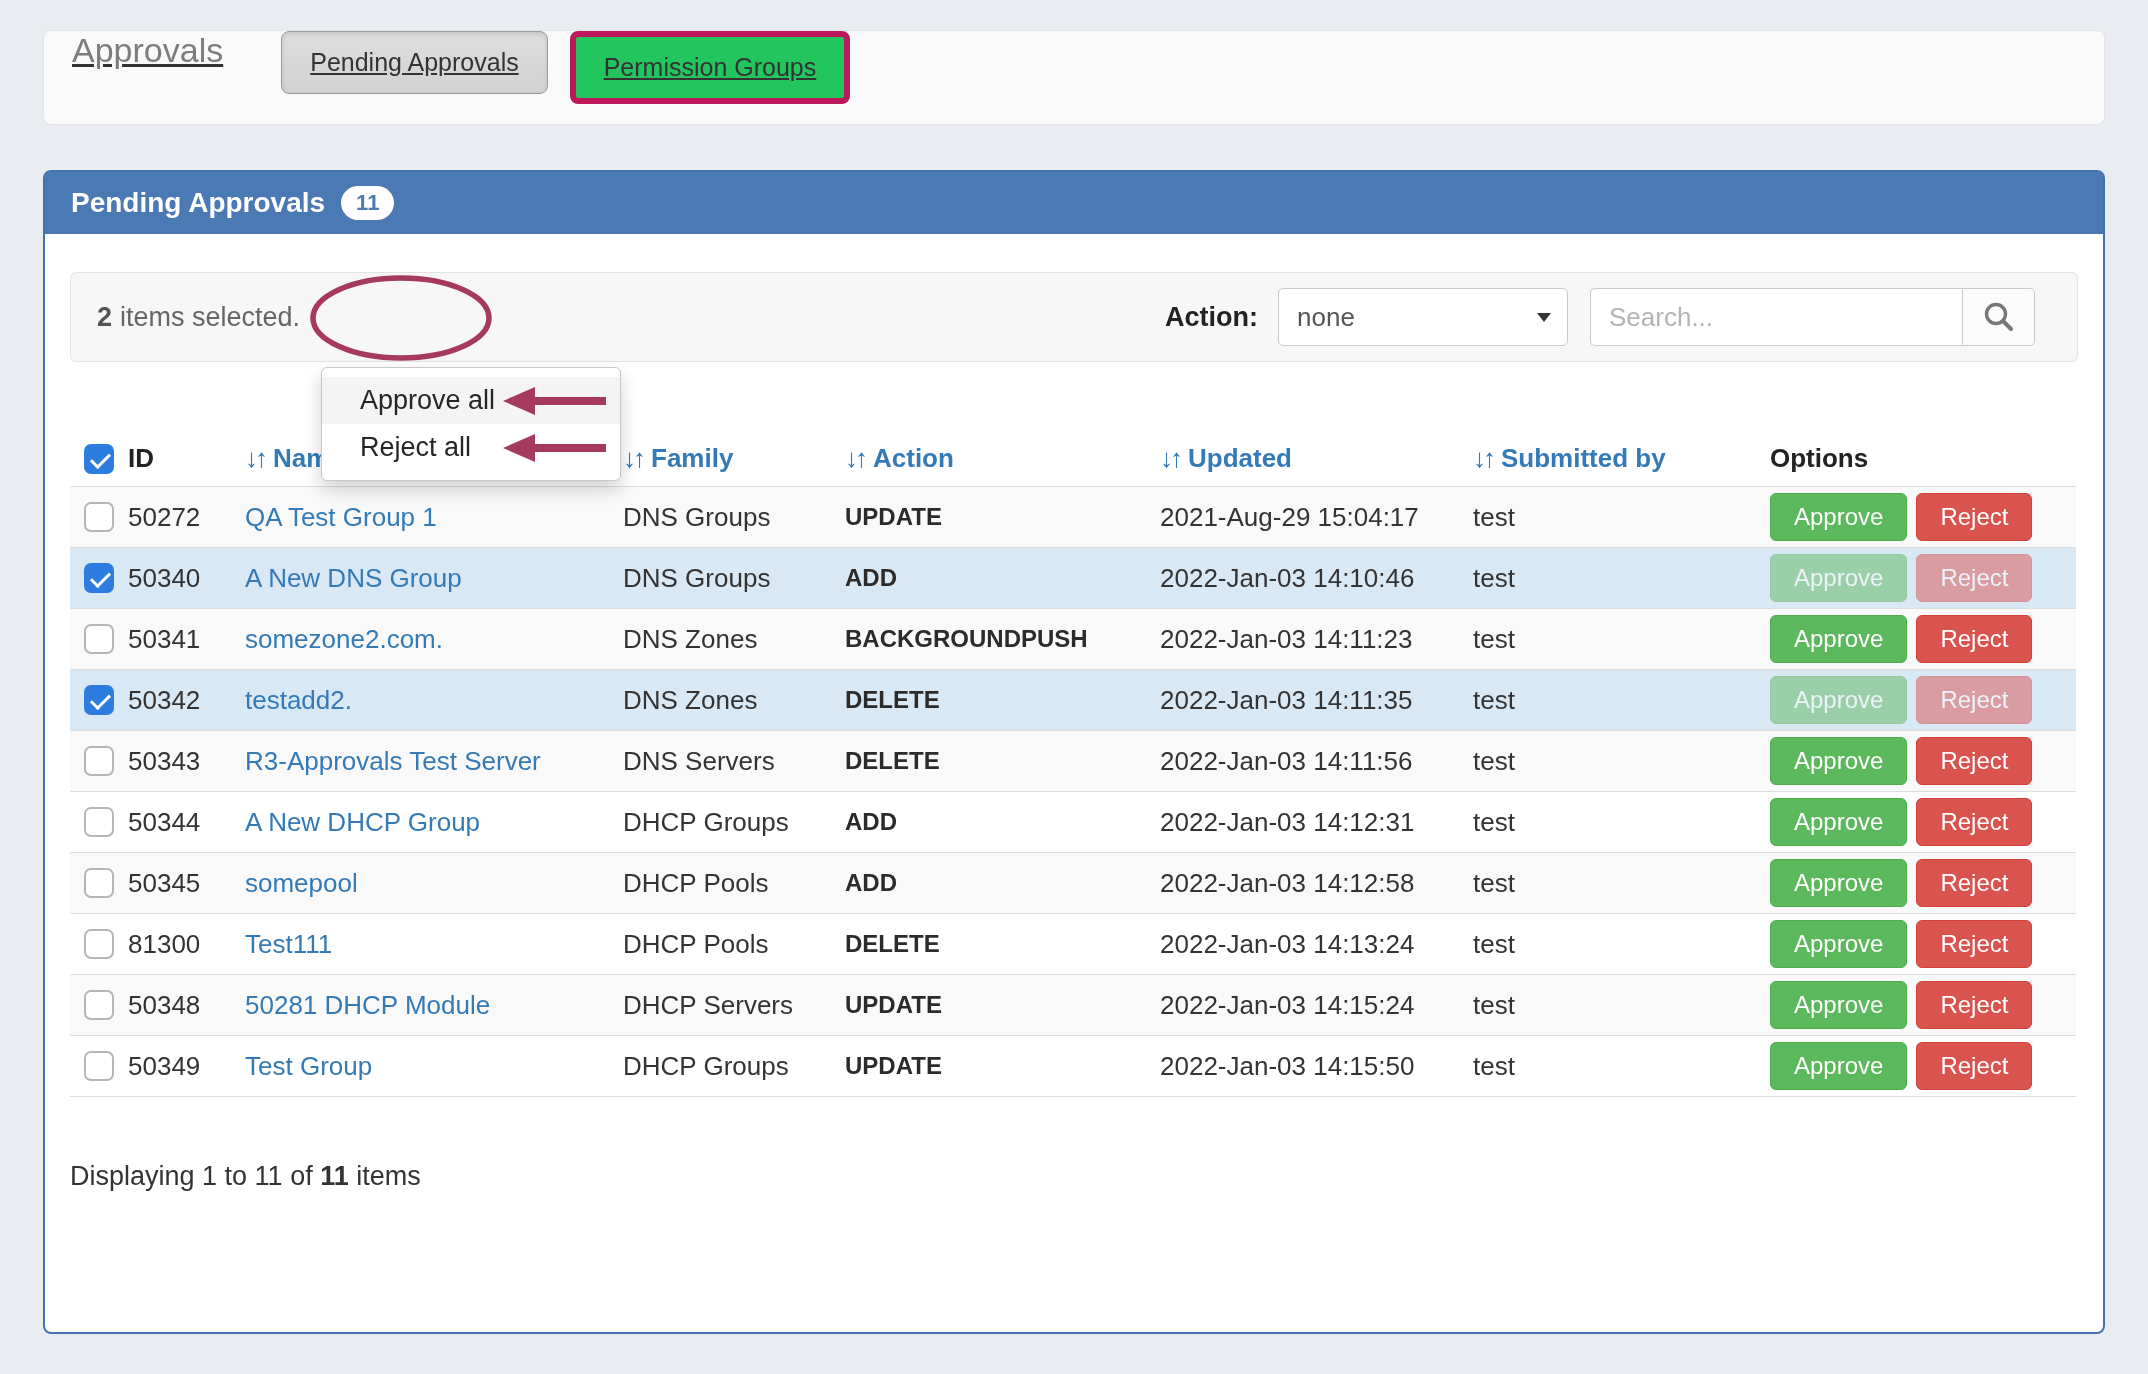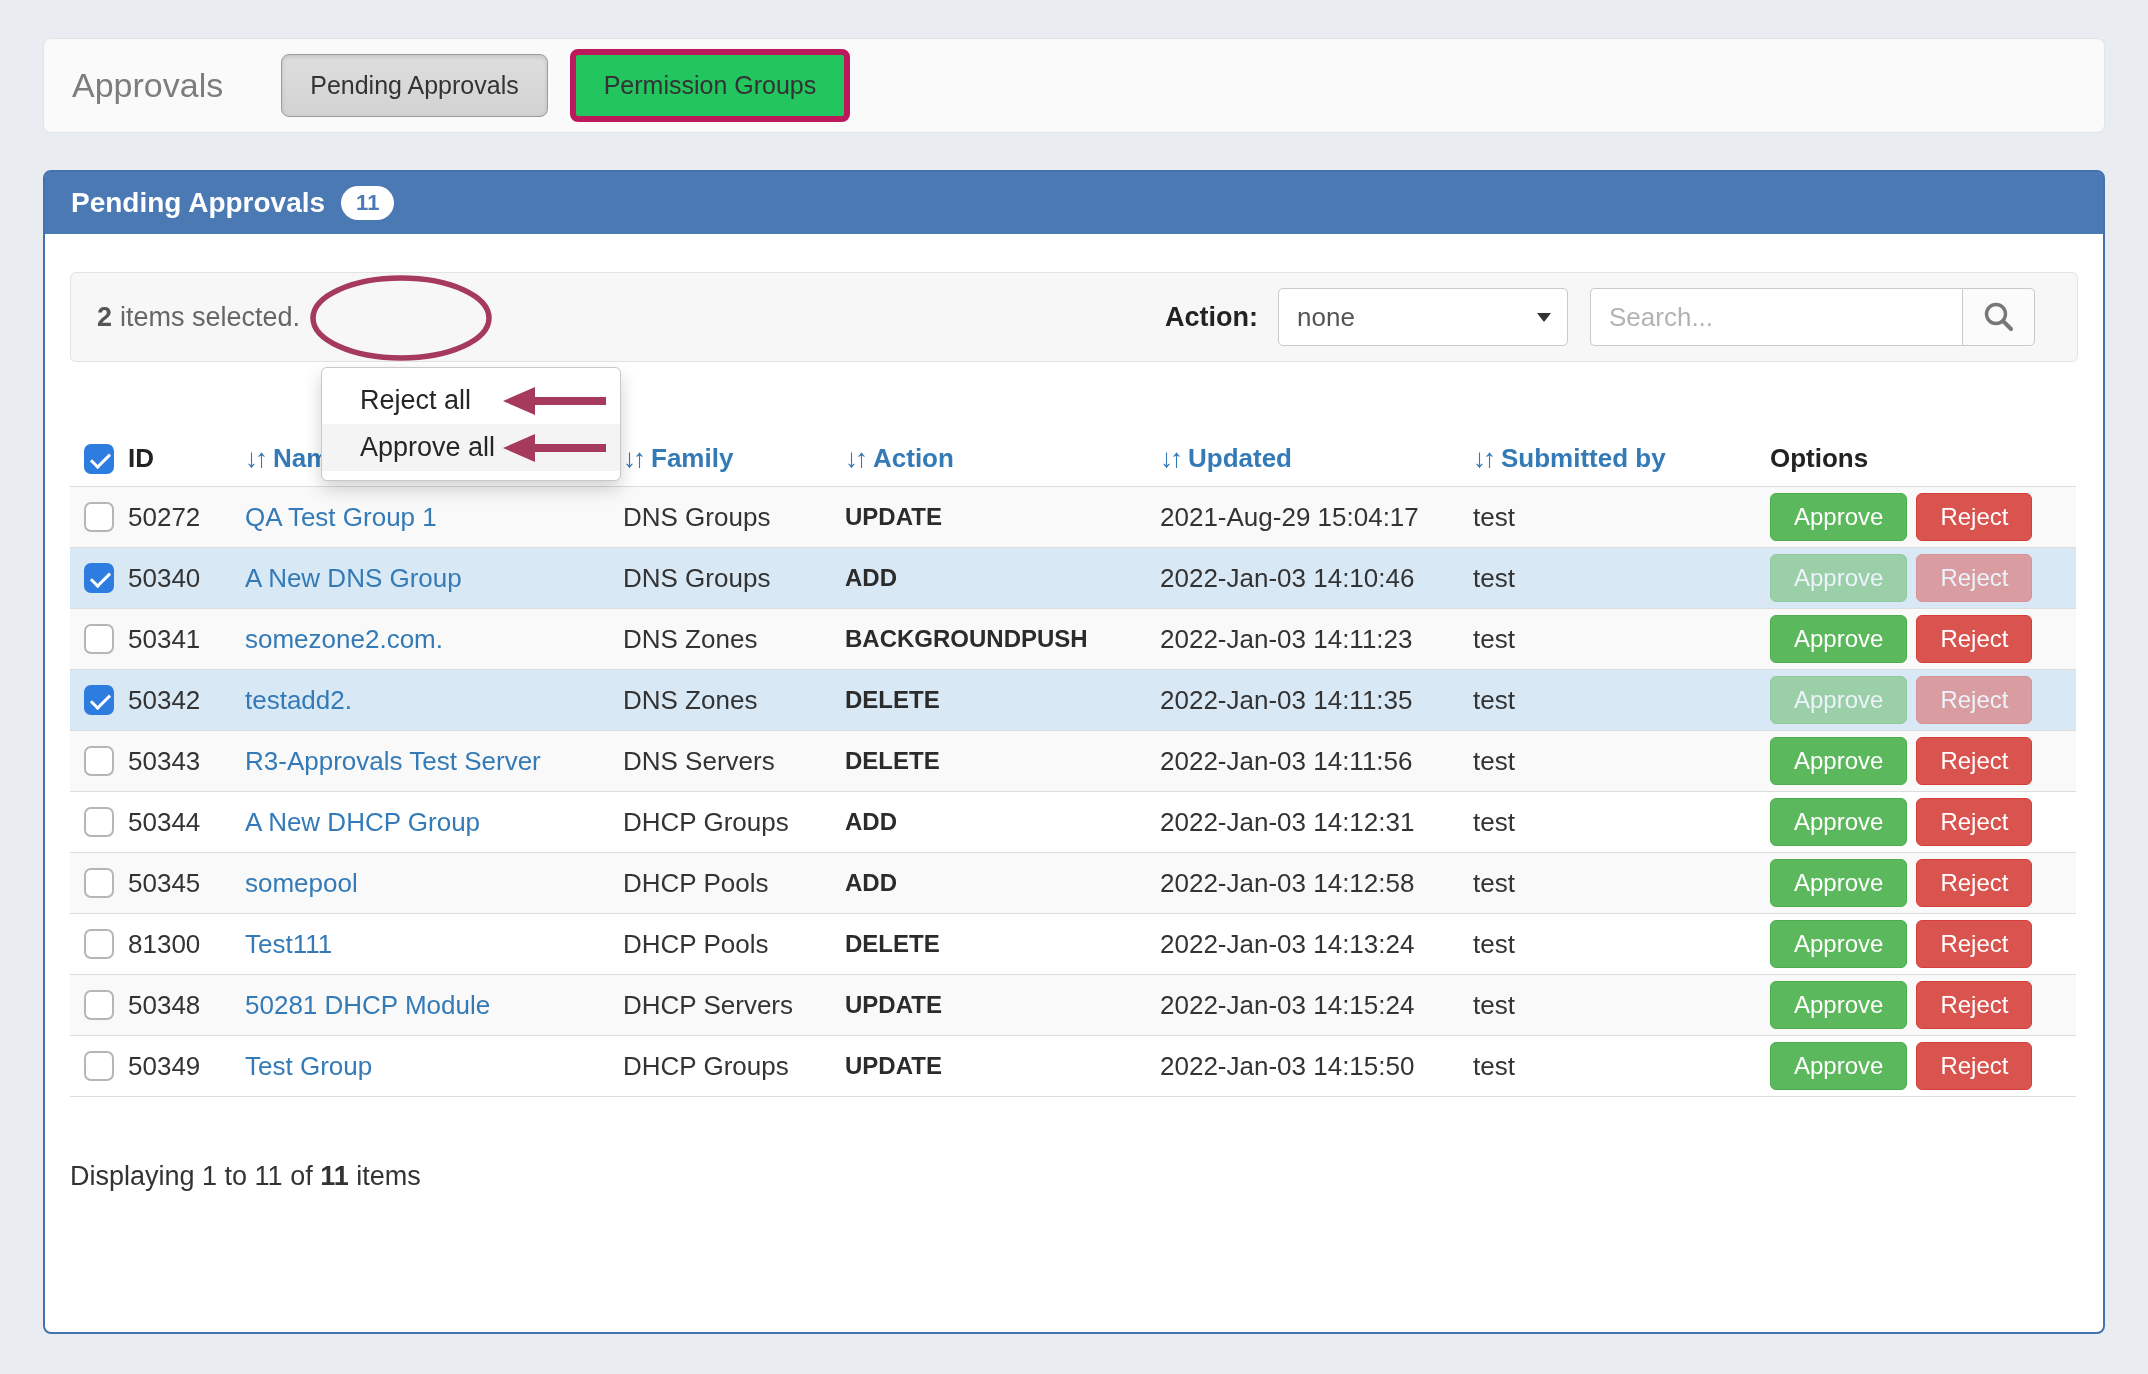--- a/index.html
+++ b/index.html
@@ -7,23 +7,23 @@
   body {
     background:#e9edf1;
     font-family:"Liberation Sans","DejaVu Sans",sans-serif;
     color:#333;
     overflow:hidden;
   }
   .stage { position:relative; width:2148px; height:1374px; }
 
   
   .topbar {
-    position:absolute; left:43px; top:38px; width:2062px; height:95px;
+    position:absolute; left:43px; top:30px; width:2062px; height:95px;
     background:#fafafa; border:1px solid #e4e4e4; border-radius:8px;
-    display:flex; align-items:center; padding-left:28px;
+    display:flex; align-items:flex-start; padding-left:28px;text-decoration:underline;
   }
   .page-title { font-size:34px; color:#7d7d7d; margin-right:58px; }
   .tab-btn {
     font-size:25px; color:#333; border-radius:8px; padding:16px 28px;
     margin-right:22px; cursor:pointer; font-family:inherit;
   }
   .tab-btn.active {
     background:linear-gradient(#dedede,#d2d2d2); border:1px solid #9c9c9c;
     box-shadow:inset 0 2px 4px rgba(0,0,0,.12);
   }
@@ -186,29 +186,29 @@
             <button class="search-btn">
               <svg width="34" height="34" viewBox="0 0 34 34">
                 <circle cx="14" cy="14" r="9.5" fill="none" stroke="#777" stroke-width="3.4"></circle>
                 <line x1="21" y1="21" x2="29" y2="29" stroke="#777" stroke-width="4" stroke-linecap="round"></line>
               </svg>
             </button>
           </div>
         </div>
 
         <div class="dropdown-menu">
-            <div class="menu-item">
-              <span>Reject all</span>
+            <div class="menu-item hover">
+              <span>Approve all</span>
               <svg class="annot-arrow" width="105" height="30" viewBox="0 0 105 30">
                 <polygon points="0,15 32,1 32,29" fill="#a53a5c"></polygon>
                 <rect x="30" y="11" width="73" height="8" fill="#a53a5c"></rect>
               </svg>
             </div>
-            <div class="menu-item hover">
-              <span>Approve all</span>
+            <div class="menu-item">
+              <span>Reject all</span>
               <svg class="annot-arrow" width="105" height="30" viewBox="0 0 105 30">
                 <polygon points="0,15 32,1 32,29" fill="#a53a5c"></polygon>
                 <rect x="30" y="11" width="73" height="8" fill="#a53a5c"></rect>
               </svg>
             </div>
           </div>
       </div>
 
       <table class="grid">
         <thead>

